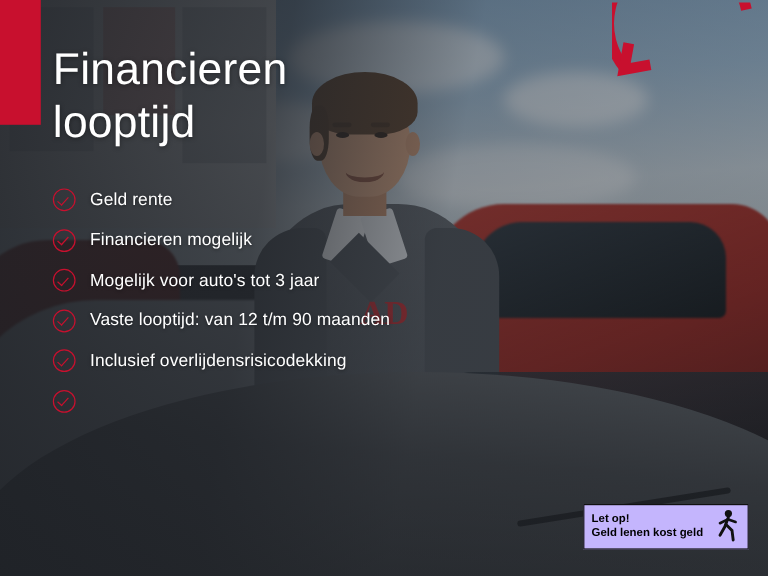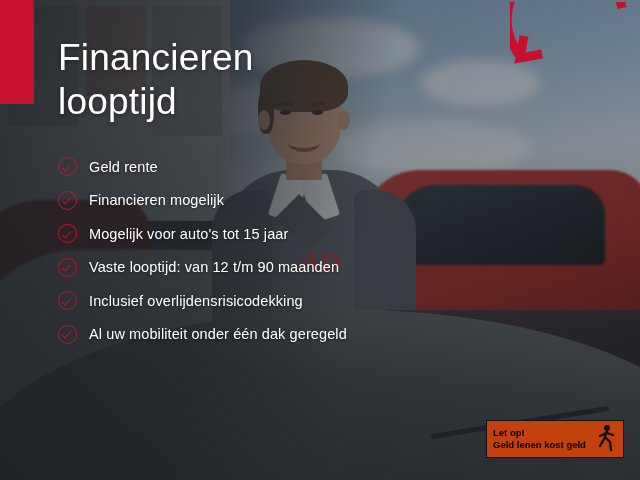--- a/index.html
+++ b/index.html
@@ -177,21 +177,21 @@
   .red-block {
     position: absolute; left: 0; top: 0; width: 34px; height: 104px;
     background: #c8102e;
   }
   .red-arc {
     position: absolute; right: 10px; top: 2px; width: 120px; height: 120px;
   }
 
   
   .content {
-    position: absolute; left: 58px; top: 36px; right: 0;
+    position: absolute; left: 44px; top: 36px; right: 0;
   }
   .headline {
     color: #ffffff;
     font-size: 37px;
     line-height: 1.18;
     font-weight: 400;
     letter-spacing: .2px;
     margin: 0;
     text-shadow: 0 1px 4px rgba(0,0,0,.4);
   }
@@ -227,21 +227,21 @@
     transform: rotate(42deg);
   }
 
   
   .warning {
     position: absolute;
     right: 16px;
     bottom: 22px;
     width: 138px;
     height: 38px;
-    background: #c2410c;
+    background: #c4b5fd;
     border: 1.5px solid #111;
     display: flex;
     align-items: center;
     padding: 0 6px;
     box-sizing: border-box;
   }
   .warning-text {
     font-size: 9.5px;
     line-height: 1.25;
     color: #000;
@@ -324,33 +324,32 @@
       <li>
         <span class="check"></span>
         <span>Geld rente</span>
       </li>
       <li>
         <span class="check"></span>
         <span>Financieren mogelijk</span>
       </li>
       <li>
         <span class="check"></span>
-        <span>Mogelijk voor auto's tot 15 jaar</span>
+        <span>Mogelijk voor auto's tot 3 jaar</span>
       </li>
       <li>
         <span class="check"></span>
         <span>Vaste looptijd: van 12 t/m 90 maanden</span>
       </li>
       <li>
         <span class="check"></span>
         <span>Inclusief overlijdensrisicodekking</span>
       </li>
       <li>
         <span class="check"></span>
-        <span>Al uw mobiliteit onder één dak geregeld</span>
       </li>
     </ul>
   </div>
 
   <div class="warning">
     <div class="warning-text">
       <span class="l1">Let op!</span>
       <span class="l2">Geld lenen kost geld</span>
     </div>
     <svg class="walker" viewBox="0 0 22 30">

